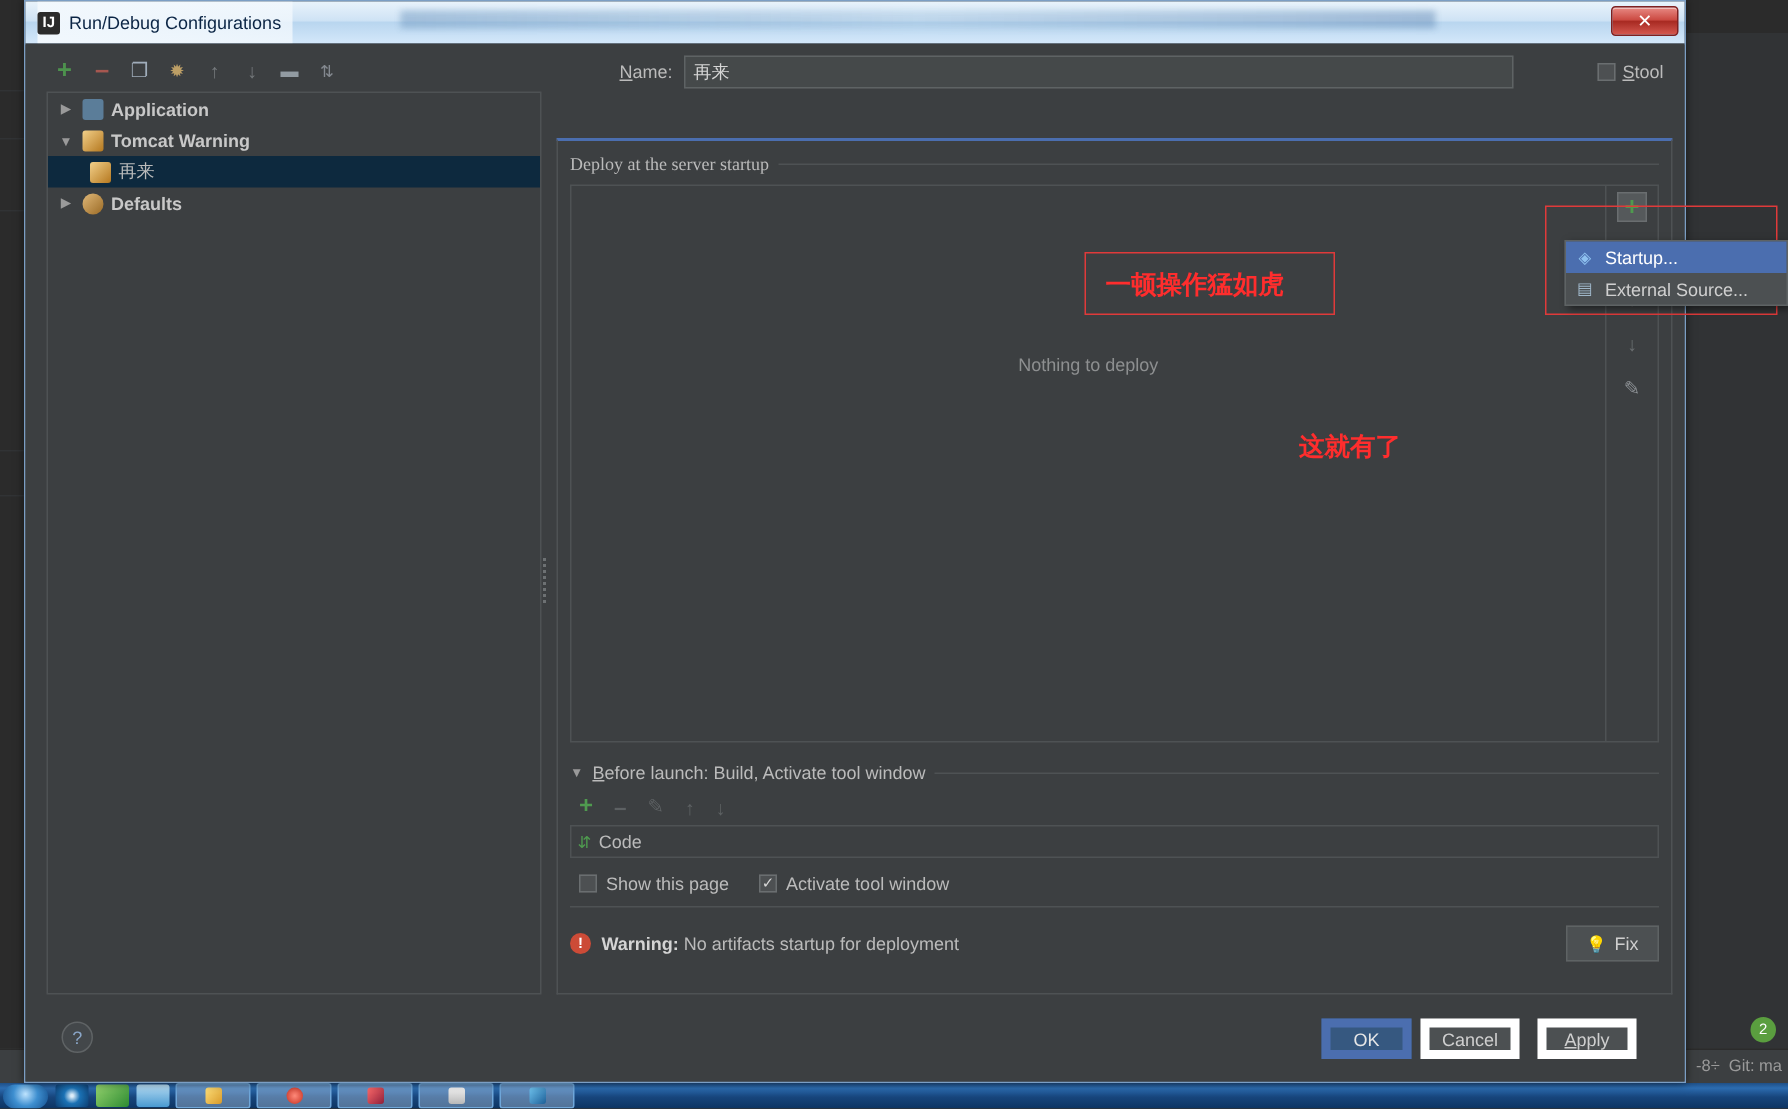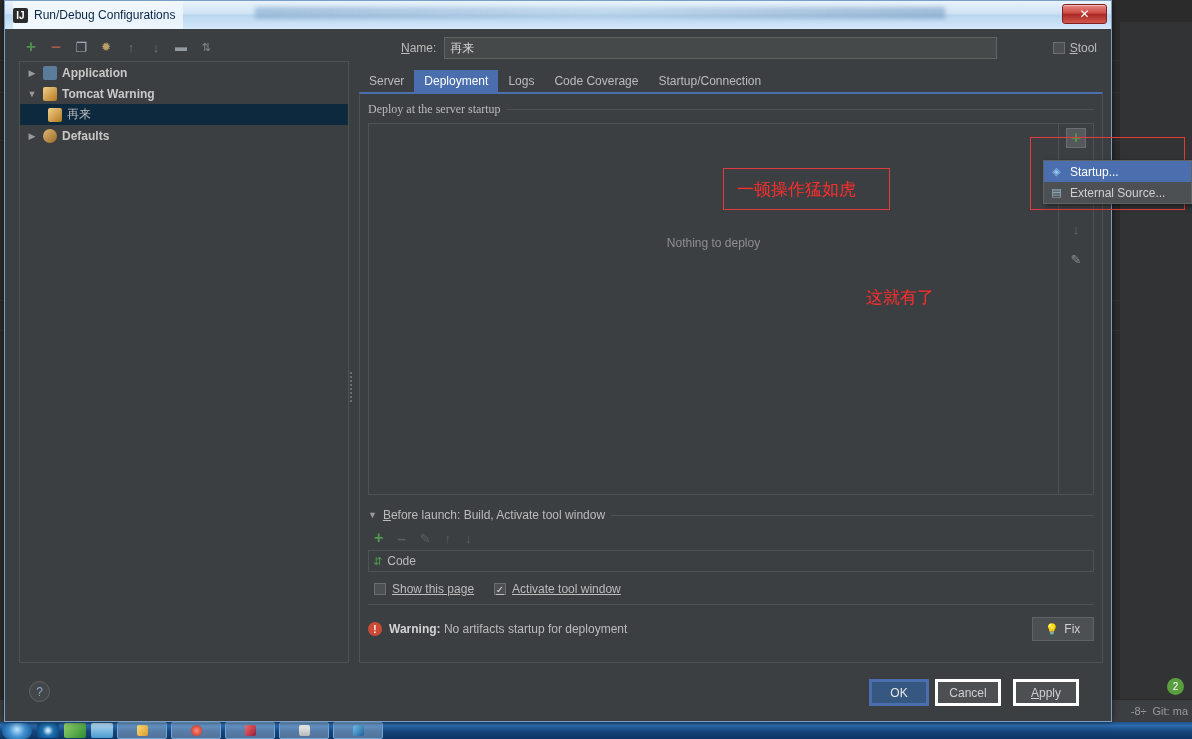--- a/index.html
+++ b/index.html
@@ -22,21 +22,21 @@
       background:linear-gradient(to bottom,#1f4f86 0%,#2c6cb0 20%,#17457c 55%,#0d3563 100%);
       display:flex;align-items:center;}
   #start-orb{width:30px;height:16px;margin-left:2px;border-radius:8px;
       background:radial-gradient(circle at 50% 40%,#bfe4ff 0%,#3e8fd0 45%,#15508f 100%);}
   .tb-icon{width:22px;height:15px;margin-left:5px;border-radius:2px;opacity:.95;}
   .tb-box{width:48px;height:15px;margin-left:4px;border:1px solid #6fa7da;border-radius:2px;
       background:rgba(210,230,250,.35);display:flex;align-items:center;justify-content:center;}
   .tb-dot{width:11px;height:11px;border-radius:2px;}
 
   
-  #dialog{position:absolute;left:4px;top:0;width:1108px;height:722px;
+  #dialog{position:absolute;left:16px;top:0;width:1108px;height:722px;
       border:1px solid #7b9ec4;box-sizing:border-box;
       background:#3c3f41;box-shadow:0 0 6px rgba(0,0,0,.55);}
   #titlebar{height:28px;position:relative;
       background:linear-gradient(to bottom,#e9f3fb 0%,#cfe3f5 45%,#b9d6ef 50%,#d4e8fa 100%);
       border-bottom:1px solid #8fb2d4;overflow:hidden;}
   #title-blur{position:absolute;left:250px;top:6px;width:690px;height:12px;
       background:linear-gradient(to right,rgba(110,150,190,.55),rgba(150,185,215,.35),rgba(90,130,175,.5));
       filter:blur(2.2px);opacity:.85;}
   #title-left{position:absolute;left:8px;top:0;height:28px;display:flex;align-items:center;gap:6px;
       padding-right:8px;background:linear-gradient(to right,rgba(242,248,253,.97),rgba(242,248,253,.80));}
@@ -98,48 +98,48 @@
       display:flex;flex-direction:column;align-items:center;gap:12px;}
   .vti{width:18px;height:18px;display:flex;align-items:center;justify-content:center;}
 
   
   #before{position:absolute;left:8px;top:413px;right:8px;}
   #before-head{display:flex;align-items:center;gap:6px;height:16px;}
   #before-head .rule{flex:1;height:1px;background:#4e5254;}
   #bl-toolbar{height:24px;display:flex;align-items:center;gap:14px;padding-left:6px;margin-top:3px;}
   #bl-list{height:20px;border:1px solid #4e5254;background:#3c3f41;display:flex;align-items:center;
       gap:5px;padding-left:4px;}
-  #bl-opts{display:flex;align-items:center;gap:20px;height:26px;padding-left:6px;margin-top:4px;text-decoration:underline;}
+  #bl-opts{display:flex;align-items:center;gap:20px;height:26px;padding-left:6px;margin-top:4px;}
   .opt{display:flex;align-items:center;gap:6px;font-size:12px;color:#bbbbbb;}
 
   #warn-sep{position:absolute;left:8px;right:8px;top:510px;height:1px;background:#4e5254;}
   #warnrow{position:absolute;left:8px;right:8px;top:522px;height:26px;display:flex;align-items:center;}
   #warn-ico{width:14px;height:14px;border-radius:50%;background:#cc4b37;color:#fff;font-size:10px;
       font-weight:bold;display:flex;align-items:center;justify-content:center;margin-right:7px;}
   #warn-txt{font-size:12px;color:#bbbbbb;}
   #warn-txt b{color:#d4d4d4;}
   #fix-btn{margin-left:auto;width:62px;height:24px;border:1px solid #5e6364;box-sizing:border-box;
       background:#4c5052;display:flex;align-items:center;justify-content:center;gap:5px;
       font-size:12px;color:#cfcfcf;}
 
   
   #dlg-footer{position:absolute;left:0;right:0;bottom:0;height:56px;}
   #help-btn{position:absolute;left:24px;top:16px;width:21px;height:21px;border-radius:50%;
       border:1px solid #5f6365;box-sizing:border-box;background:#43474a;color:#8aa6c8;
       font-size:12px;display:flex;align-items:center;justify-content:center;}
-  .dlgbtn{position:absolute;top:14px;height:27px;border:3px solid #ffffff;box-sizing:border-box;
+  .dlgbtn{position:absolute;top:14px;height:27px;border:6px solid #ffffff;box-sizing:border-box;
       background:#4c5052;color:#cfcfcf;font-size:12px;display:flex;align-items:center;justify-content:center;}
   #ok-btn{right:182px;width:60px;background:#365880;border-color:#4b6eaf;color:#e6e6e6;}
   #cancel-btn{right:110px;width:66px;}
   #apply-btn{right:32px;width:66px;}
   #apply-btn u{text-decoration:underline;}
 
   
   .anno-box{position:absolute;border:1px solid #e03a3a;box-sizing:border-box;}
-  .anno-txt{position:absolute;color:#ff2d2d;font-weight:normal;font-size:17px;white-space:nowrap;
+  .anno-txt{position:absolute;color:#ff2d2d;font-weight:bold;font-size:17px;white-space:nowrap;
       font-family:"DejaVu Sans","Liberation Sans",sans-serif;}
 
   
   #popup{position:absolute;left:1043px;top:160px;width:149px;background:#4c5052;
       border:1px solid #5e6364;box-sizing:border-box;box-shadow:2px 2px 5px rgba(0,0,0,.5);}
   .mi{height:21px;display:flex;align-items:center;gap:7px;padding-left:6px;font-size:12px;color:#d0d0d0;}
   .mi.sel{background:#4b6eaf;color:#ffffff;}
   .mi-ico{width:13px;height:13px;display:flex;align-items:center;justify-content:center;}
 </style>
 </head>
@@ -246,27 +246,20 @@
 
       <div id="name-row">
         <span id="name-label"><u>N</u><span>ame:</span></span>
         <span id="name-input" placeholder="">再来</span>
         <span id="share-wrap">
           <span class="cbx"></span>
           <span><u>S</u><span>tool</span></span>
         </span>
       </div>
 
-      <div id="tabs">
-        <span class="tab">Server</span>
-        <span class="tab active">Deployment</span>
-        <span class="tab">Logs</span>
-        <span class="tab">Code Coverage</span>
-        <span class="tab">Startup/Connection</span>
-      </div>
 
       <div id="tab-content">
 
         <div id="deploy-head">
           <span class="lbl">Deploy at the server startup</span>
           <span class="rule"></span>
         </div>
 
         <div id="deploy-area">
           <div id="deploy-list">

